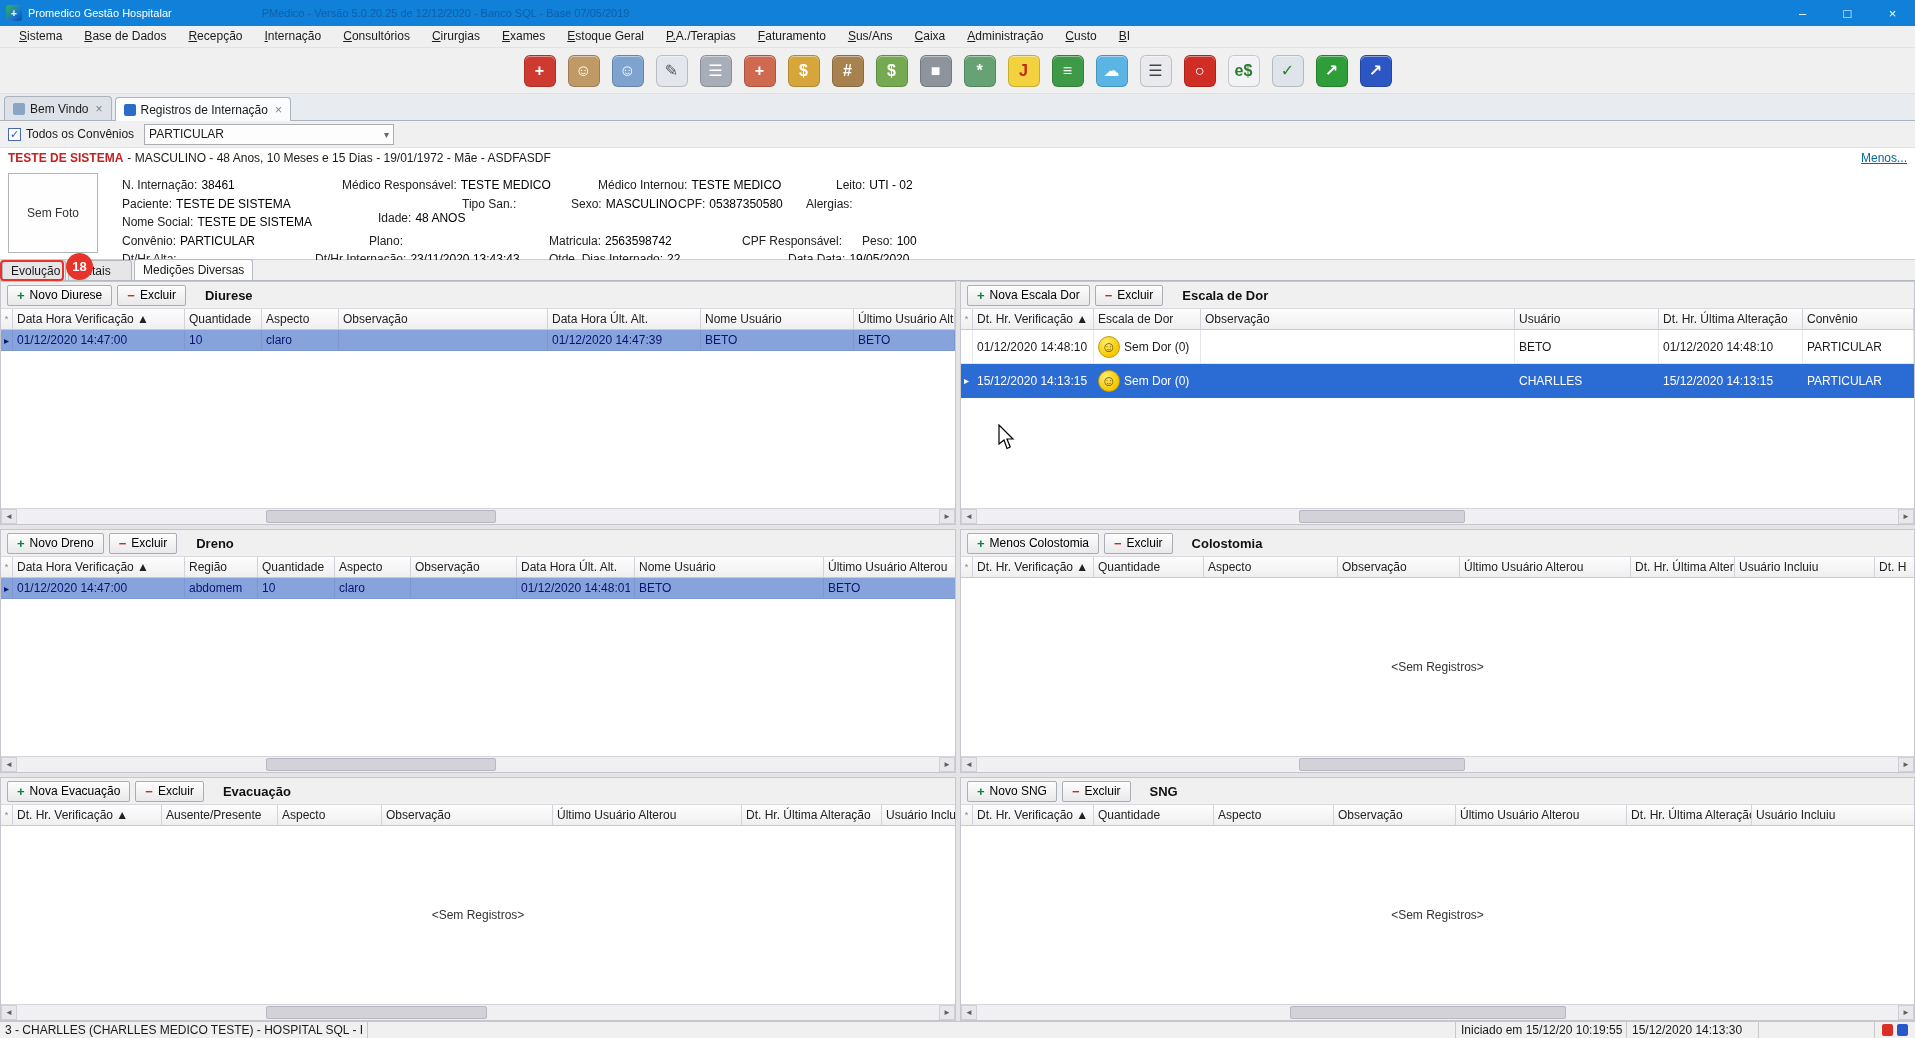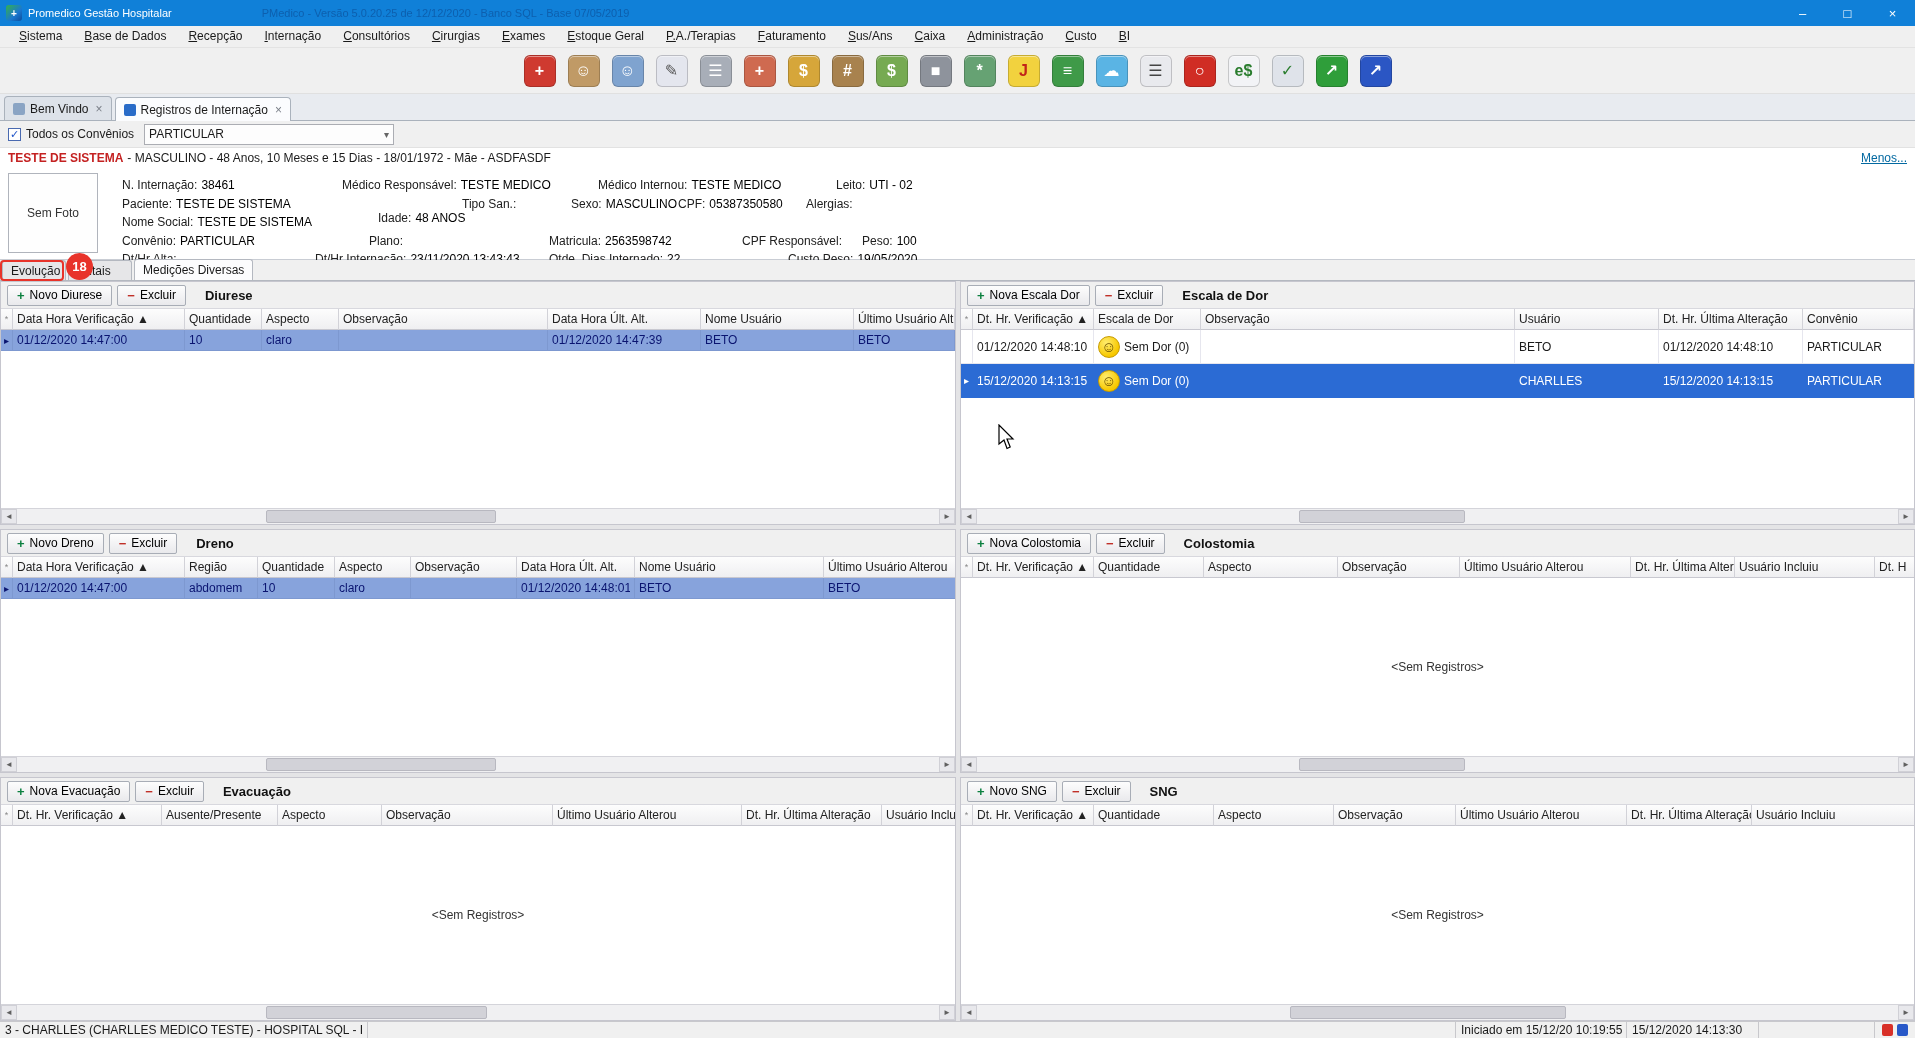--- a/index.html
+++ b/index.html
@@ -232,21 +232,21 @@
   </span>
   <span class="cb-label">Todos os Convênios</span>
   <div class="combo">
     <span class="combo-text">PARTICULAR</span>
     <span class="combo-arrow">▾</span>
   </div>
 </div>
 
 <div class="patientband">
   <span class="pb-name">TESTE DE SISTEMA</span>
-  <span class="pb-details">- MASCULINO - 48 Anos, 10 Meses e 15 Dias - 18/01/1972 - Mãe - ASDFASDF</span>
+  <span class="pb-details">- MASCULINO - 48 Anos, 10 Meses e 15 Dias - 19/01/1972 - Mãe - ASDFASDF</span>
   <span class="pb-menos">Menos...</span>
 </div>
 
 <div class="patientinfo">
   <div class="semfoto">Sem Foto</div>
 
   <div class="pf" style="left:122px;top:10px"><span class="pl">N. Internação:</span><span class="pv">38461</span></div>
   <div class="pf" style="left:342px;top:10px"><span class="pl">Médico Responsável:</span><span class="pv">TESTE MEDICO</span></div>
   <div class="pf" style="left:598px;top:10px"><span class="pl">Médico Internou:</span><span class="pv">TESTE MEDICO</span></div>
   <div class="pf" style="left:836px;top:10px"><span class="pl">Leito:</span><span class="pv">UTI - 02</span></div>
@@ -262,21 +262,21 @@
 
   <div class="pf" style="left:122px;top:66px"><span class="pl">Convênio:</span><span class="pv">PARTICULAR</span></div>
   <div class="pf" style="left:369px;top:66px"><span class="pl">Plano:</span><span class="pv"></span></div>
   <div class="pf" style="left:549px;top:66px"><span class="pl">Matricula:</span><span class="pv">2563598742</span></div>
   <div class="pf" style="left:742px;top:66px"><span class="pl">CPF Responsável:</span><span class="pv"></span></div>
   <div class="pf" style="left:862px;top:66px"><span class="pl">Peso:</span><span class="pv">100</span></div>
 
   <div class="pf" style="left:122px;top:84px"><span class="pl">Dt/Hr Alta:</span><span class="pv"></span></div>
   <div class="pf" style="left:315px;top:84px"><span class="pl">Dt/Hr Internação:</span><span class="pv">23/11/2020 13:43:43</span></div>
   <div class="pf" style="left:549px;top:84px"><span class="pl">Qtde. Dias Internado:</span><span class="pv">22</span></div>
-  <div class="pf" style="left:788px;top:84px"><span class="pl">Custo Peso:</span><span class="pv">19/05/2020</span></div>
+  <div class="pf" style="left:788px;top:84px"><span class="pl">Data Data:</span><span class="pv">19/05/2020</span></div>
 </div>
 
 <div class="subtabs">
   <div class="subtab" style="width:64px">
       <span>Evolução</span>
     </div>
   <div class="subtab partial">
       <span>itais</span>
     </div>
   <div class="subtab active">
@@ -485,21 +485,21 @@
           <span class="sthumb" style="left:27%;width:25%"></span>
         </span>
       <span class="sarrow">►</span>
     </div>
   </div>
 
   <div class="section">
     <div class="sec-bar">
       <button class="sbtnn">
           <span class="bi plus">+</span>
-          <span>Nova Colostomia</span>
+          <span>Menos Colostomia</span>
         </button>
       <button class="sbtnn">
           <span class="bi minus">−</span>
           <span>Excluir</span>
         </button>
       <span class="sec-title">Colostomia</span>
     </div>
     <div class="grid">
         <div class="ghead">
           <div class="hcell selcol">*</div>

